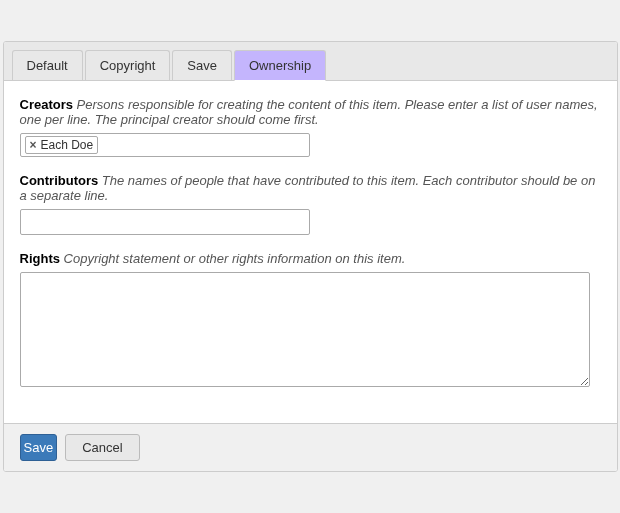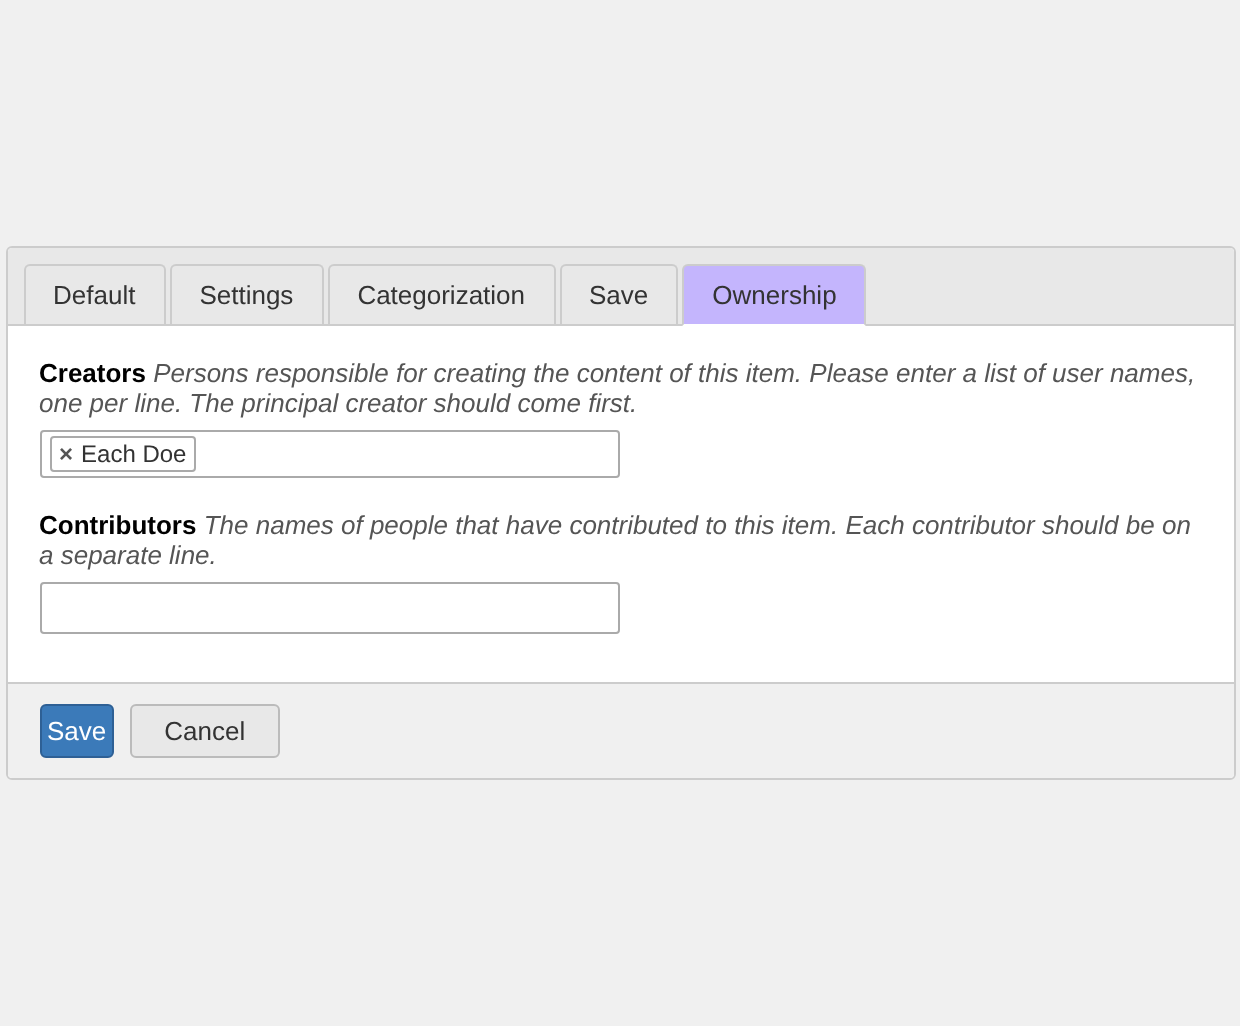--- a/index.html
+++ b/index.html
@@ -39,21 +39,21 @@
       font-size: 13px;
     }
     .tab.active {
       background: #c4b5fd;
       border-bottom: 1px solid #fff;
       margin-bottom: -1px;
       z-index: 1;
     }
     
     .content {
-      padding: 16px 16px 8px 16px;
+      padding: 16px 16px 20px 16px;
       background: #fff;
     }
     .field-section {
       margin-bottom: 16px;
     }
     .field-label {
       font-weight: bold;
       font-size: 13px;
       color: #000;
     }
@@ -148,22 +148,21 @@
       font-size: 13px;
     }
   </style>
 </head>
 <body>
 
 <div class="panel">
 
   <div class="tabs">
     <div class="tab">Default</div>
-    <div class="tab">Settings</div>
-    <div class="tab">Categorization</div>
+    <div class="tab">Copyright</div>
     <div class="tab">Save</div>
     <div class="tab active">Ownership</div>
   </div>
 
   <div class="content">
 
     <div class="field-section">
       <div>
         <span class="field-label">Creators</span>
         <span class="field-desc"> <span>Persons responsible for creating the content of this item. Please enter a list of user names, one per line. The principal creator should come first.</span></span>
@@ -178,20 +177,27 @@
     </div>
 
     <div class="field-section">
       <div>
         <span class="field-label">Contributors</span>
         <span class="field-desc"> <span>The names of people that have contributed to this item. Each contributor should be on a separate line.</span></span>
       </div>
       <input class="contributors-input" type="text" value="" style="">
     </div>
 
+    <div class="field-section">
+      <div>
+        <span class="field-label">Rights</span>
+        <span class="field-desc"> <span>Copyright statement or other rights information on this item.</span></span>
+      </div>
+      <textarea class="rights-textarea" style=""></textarea>
+    </div>
 
   </div>
 
   <div class="footer">
     <button class="btn-save">Save</button>
     <button class="btn-cancel">Cancel</button>
   </div>
 </div>
 
 </body></html>

